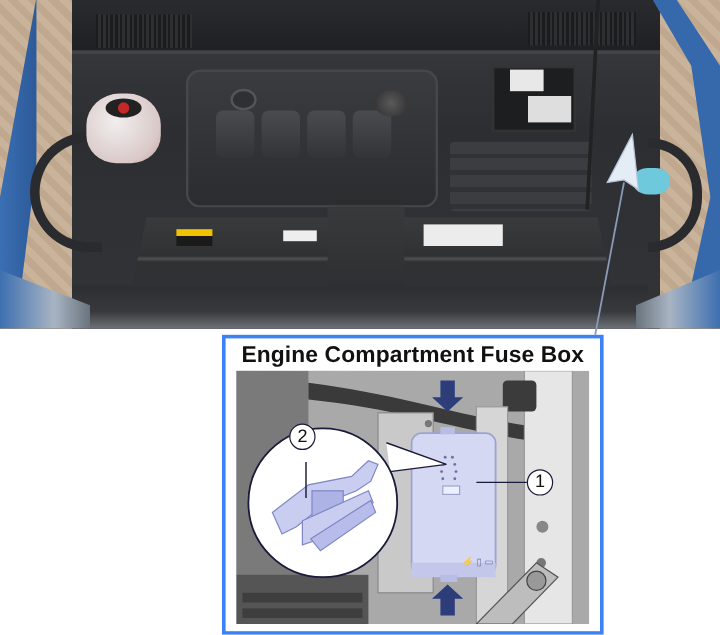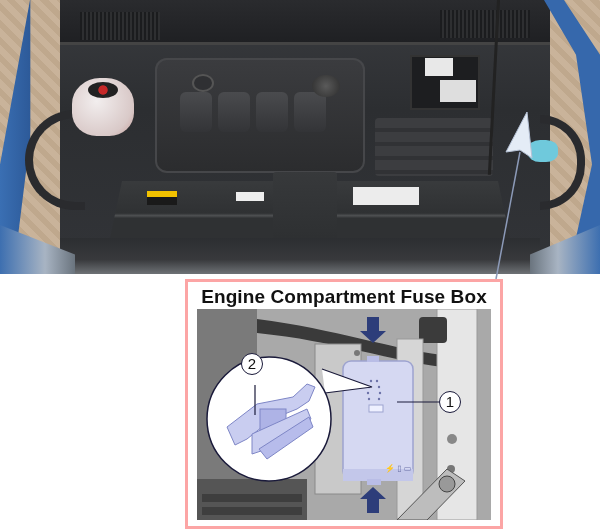--- a/index.html
+++ b/index.html
@@ -69,21 +69,21 @@
     background: linear-gradient(270deg,#3d6fb0,#a8b4c3 60%, #6a747e); clip-path: polygon(0 60%, 100% 0, 100% 100%, 0 100%); }
   .hood-strut { position:absolute; left:497px; top:0; width:3px; height:175px; background:#222;
     transform: rotate(3deg); transform-origin: top; }
 
   
   .pointer-svg { position:absolute; left:0; top:0; width:600px; height:300px; }
 
   
   .inset {
     position:absolute; left:185px; top:279px; width:318px; height:250px;
-    border: 3px solid #fca5a5; background:#ffffff;
+    border: 3px solid #3b82f6; background:#ffffff;
   }
   .inset-title {
     position:absolute; left:0; top:4px; width:100%;
     text-align:center; font-weight:bold; font-size:19px; color:#111; letter-spacing:0.1px;
   }
   .diagram {
     position:absolute; left:9px; top:27px; width:294px; height:211px; overflow:hidden;
     background: linear-gradient(90deg,#6f6f6f 0%, #9a9a9a 15%, #b8b8b8 40%, #cfcfcf 70%, #e2e2e2 100%);
   }
   .diagram svg { position:absolute; left:0; top:0; width:294px; height:211px; }

